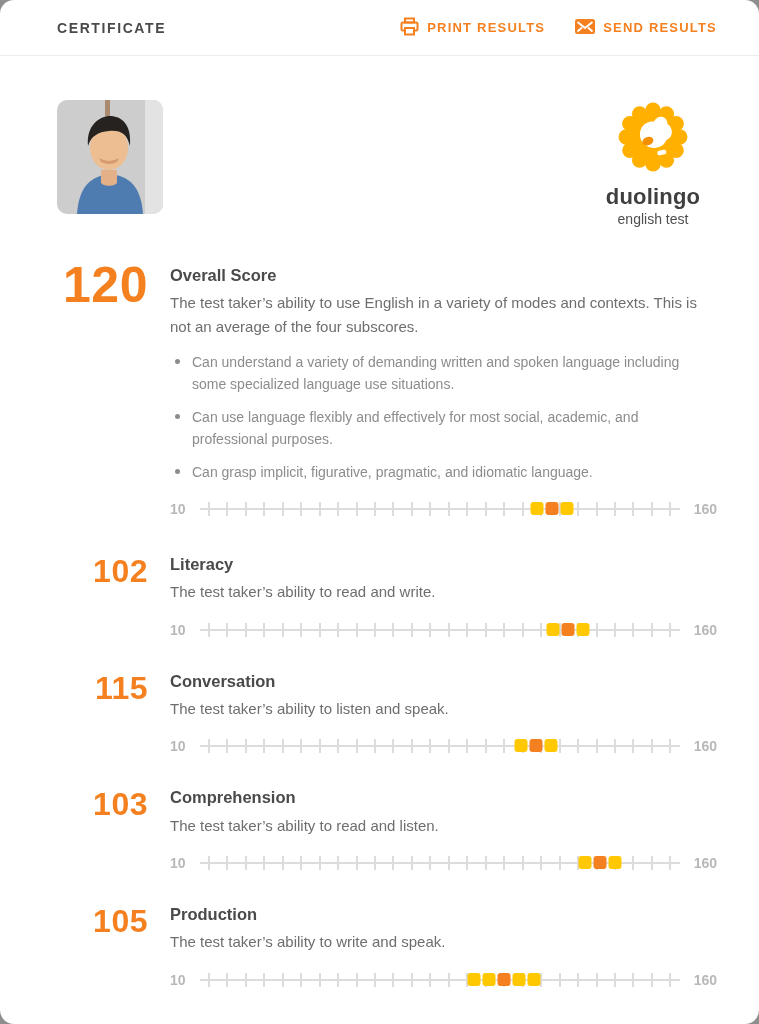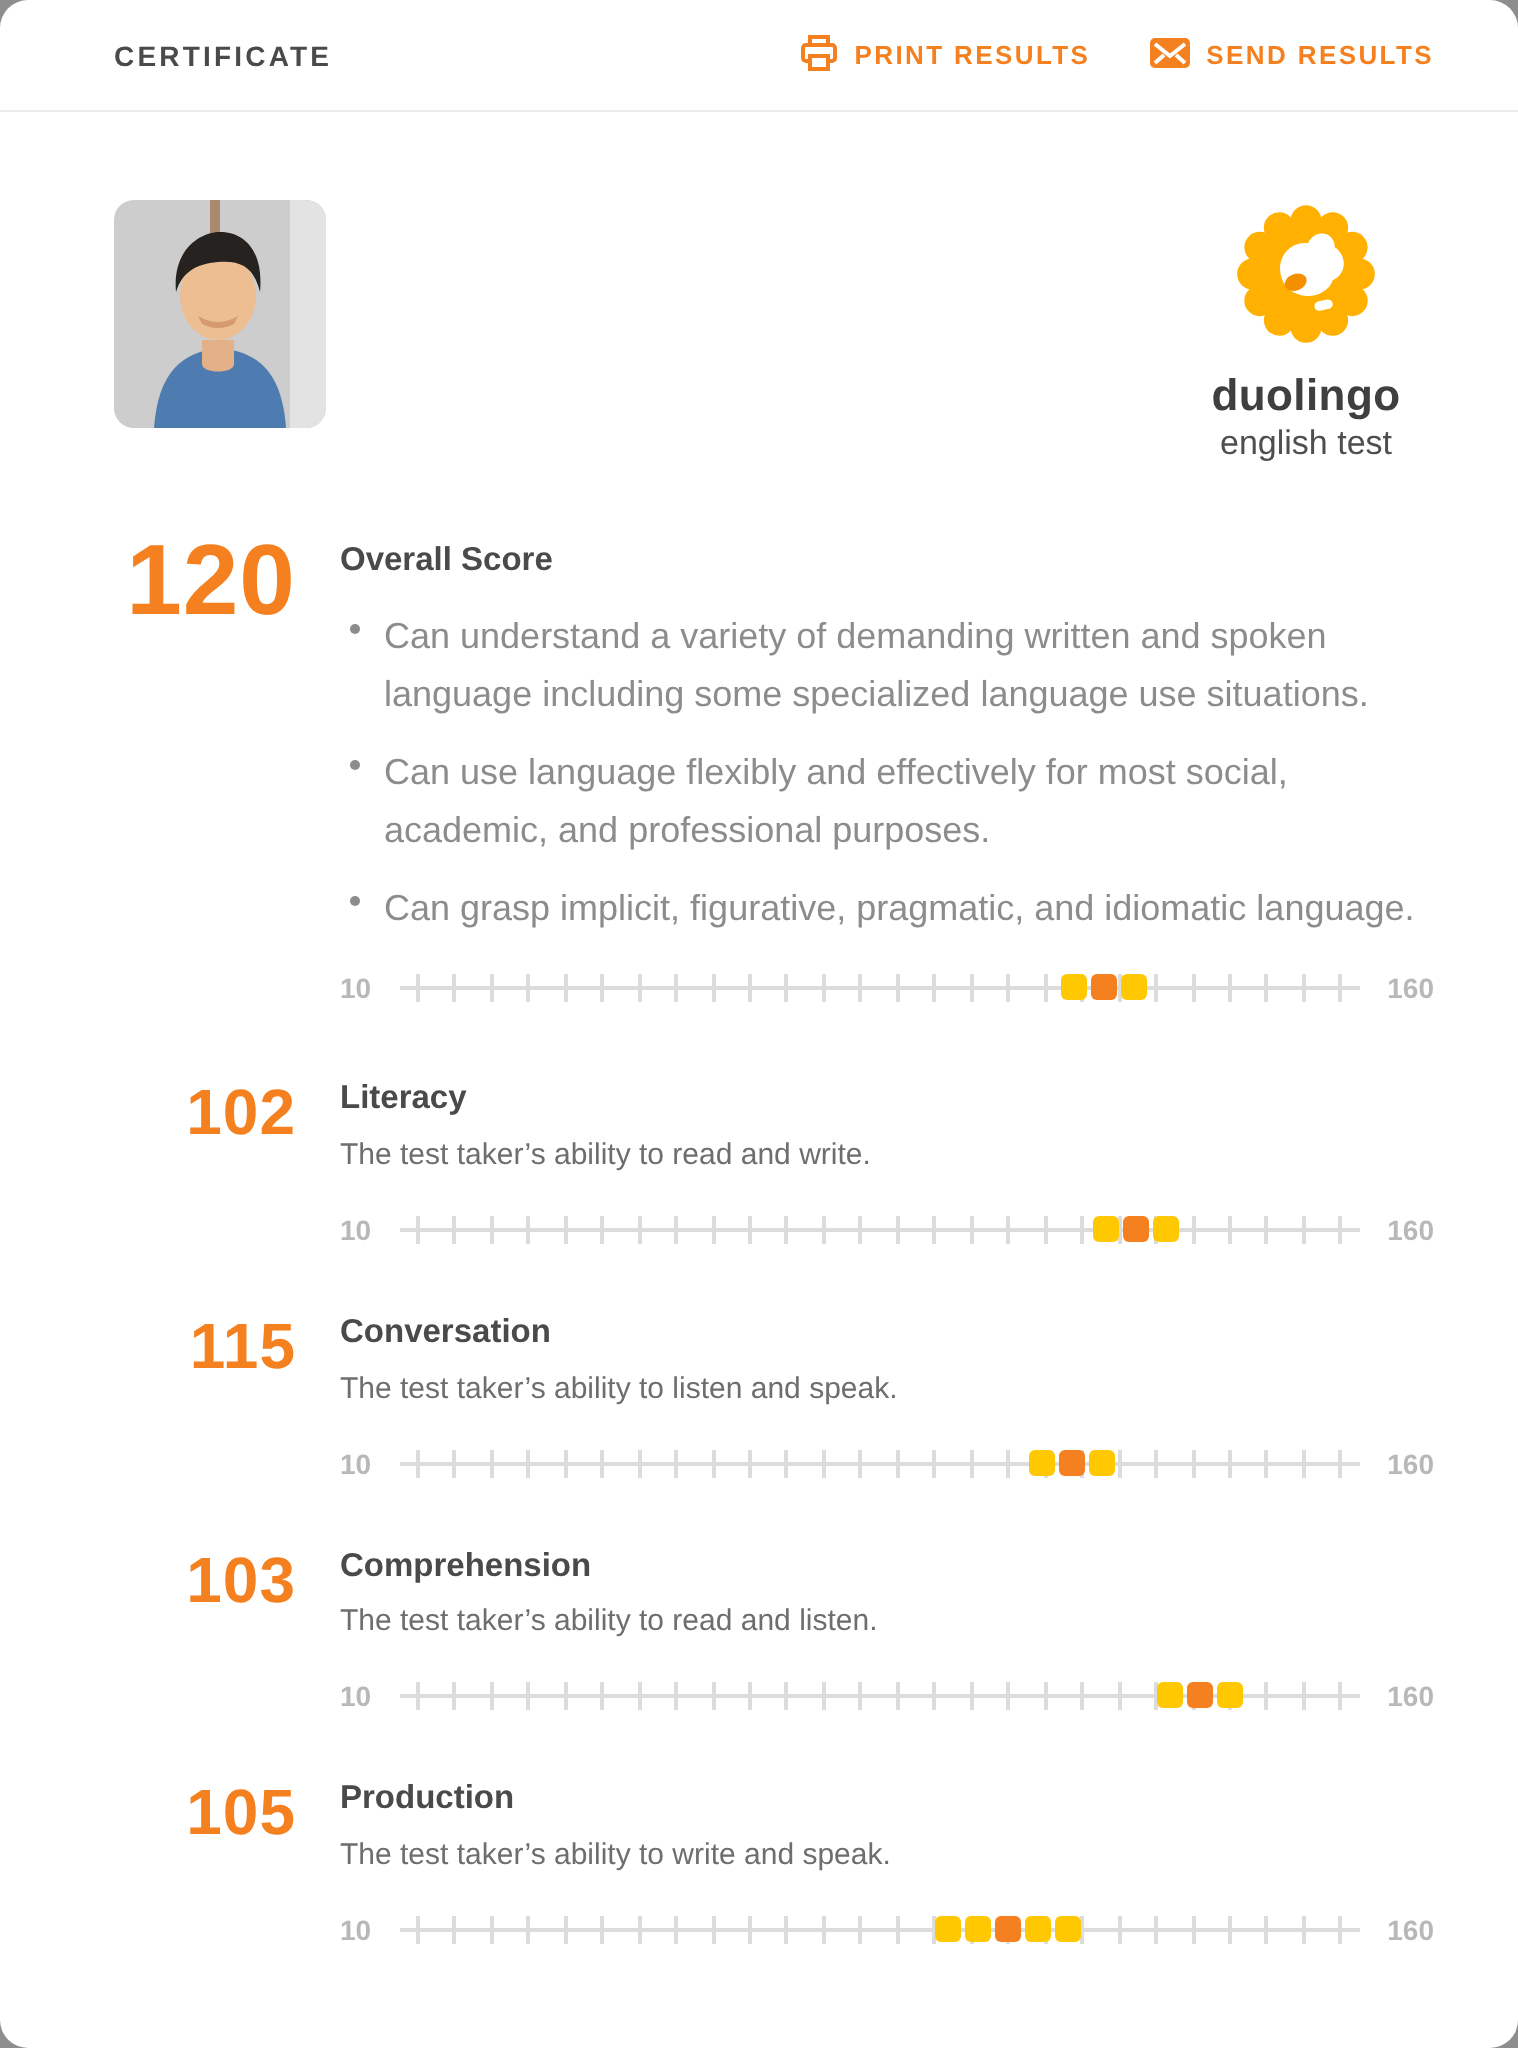--- a/index.html
+++ b/index.html
@@ -40,39 +40,39 @@
   .profile{display:flex;padding:44px 42px 0 57px;}
   .photo{width:106px;height:114px;border-radius:10px;overflow:hidden;flex:none;}
   .pinfo{margin-left:22px;}
   .pname{font-size:26px;font-weight:bold;color:var(--ink);margin-top:2px;}
   .pnative{font-size:19px;color:var(--ink);margin-top:9px;}
   .pdate{font-size:13px;font-weight:bold;letter-spacing:1.8px;color:var(--faint);margin-top:17px;}
   .purl{display:flex;align-items:center;gap:8px;margin-top:13px;text-decoration:none;cursor:pointer;}
   .purl span{font-size:15px;font-weight:bold;color:var(--orange);}
   .brand{margin-left:auto;display:flex;flex-direction:column;align-items:center;width:128px;}
   .brand-name{font-size:22px;font-weight:800;color:#3F3F3F;margin-top:6px;letter-spacing:0.2px;}
-  .brand-product{font-size:17px;font-weight:400;color:#4F4F4F;margin-top:1px;}
+  .brand-product{font-size:14px;font-weight:400;color:#4F4F4F;margin-top:1px;}
   
   .sections{padding:38px 42px 0 57px;}
   .section{
     display:grid;grid-template-columns:91px 1fr;column-gap:22px;
     margin-bottom:33px;
   }
   .sec-score{
     justify-self:end;color:var(--orange);font-weight:bold;
     font-size:32px;line-height:1.1;letter-spacing:0.5px;
   }
   .section.overall{margin-bottom:37px;}
   .section.overall .sec-score{font-size:50px;line-height:0.9;margin-top:-2px;}
   .sec-title{font-size:16.5px;font-weight:bold;color:var(--ink);line-height:1.3;}
   .sec-desc{font-size:15px;color:var(--desc);line-height:1.55;margin-top:5px;max-width:548px;}
   .sec-bullets{list-style:none;margin-top:13px;}
   .sec-bullets li{
     position:relative;padding-left:22px;margin-bottom:10px;
-    font-size:18px;color:var(--bullet);line-height:1.6;max-width:548px;
+    font-size:14px;color:var(--bullet);line-height:1.6;max-width:548px;
   }
   .sec-bullets li::before{
     content:"";position:absolute;left:5px;top:8px;width:5px;height:5px;border-radius:50%;
     background:var(--bullet);
   }
   
   .scale{display:flex;align-items:center;margin-top:18px;}
   .scale-label{font-size:14px;font-weight:bold;color:var(--faint);flex:none;}
   .scale-track{position:relative;flex:1;height:14px;margin:0 14px;}
   .scale-track::before{
@@ -156,20 +156,21 @@
       <div class="brand-name">duolingo</div>
       <div class="brand-product">english test</div>
     </div>
   </div>
 
   <div class="sections">
     <div class="section overall">
       <div class="sec-score">120</div>
       <div>
         <div class="sec-title">Overall Score</div>
+        <div class="sec-desc">The test taker’s ability to use English in a variety of modes and contexts. This is not an average of the four subscores.</div>
         <ul class="sec-bullets">
             <li>Can understand a variety of demanding written and spoken language including some specialized language use situations.</li>
             <li>Can use language flexibly and effectively for most social, academic, and professional purposes.</li>
             <li>Can grasp implicit, figurative, pragmatic, and idiomatic language.</li>
           </ul>
         <div class="scale">
           <div class="scale-label">10</div>
           <div class="scale-track">
               <div class="tick" style="left: calc(98.0769% - 1px);"></div>
               <div class="tick" style="left: calc(94.2308% - 1px);"></div>

